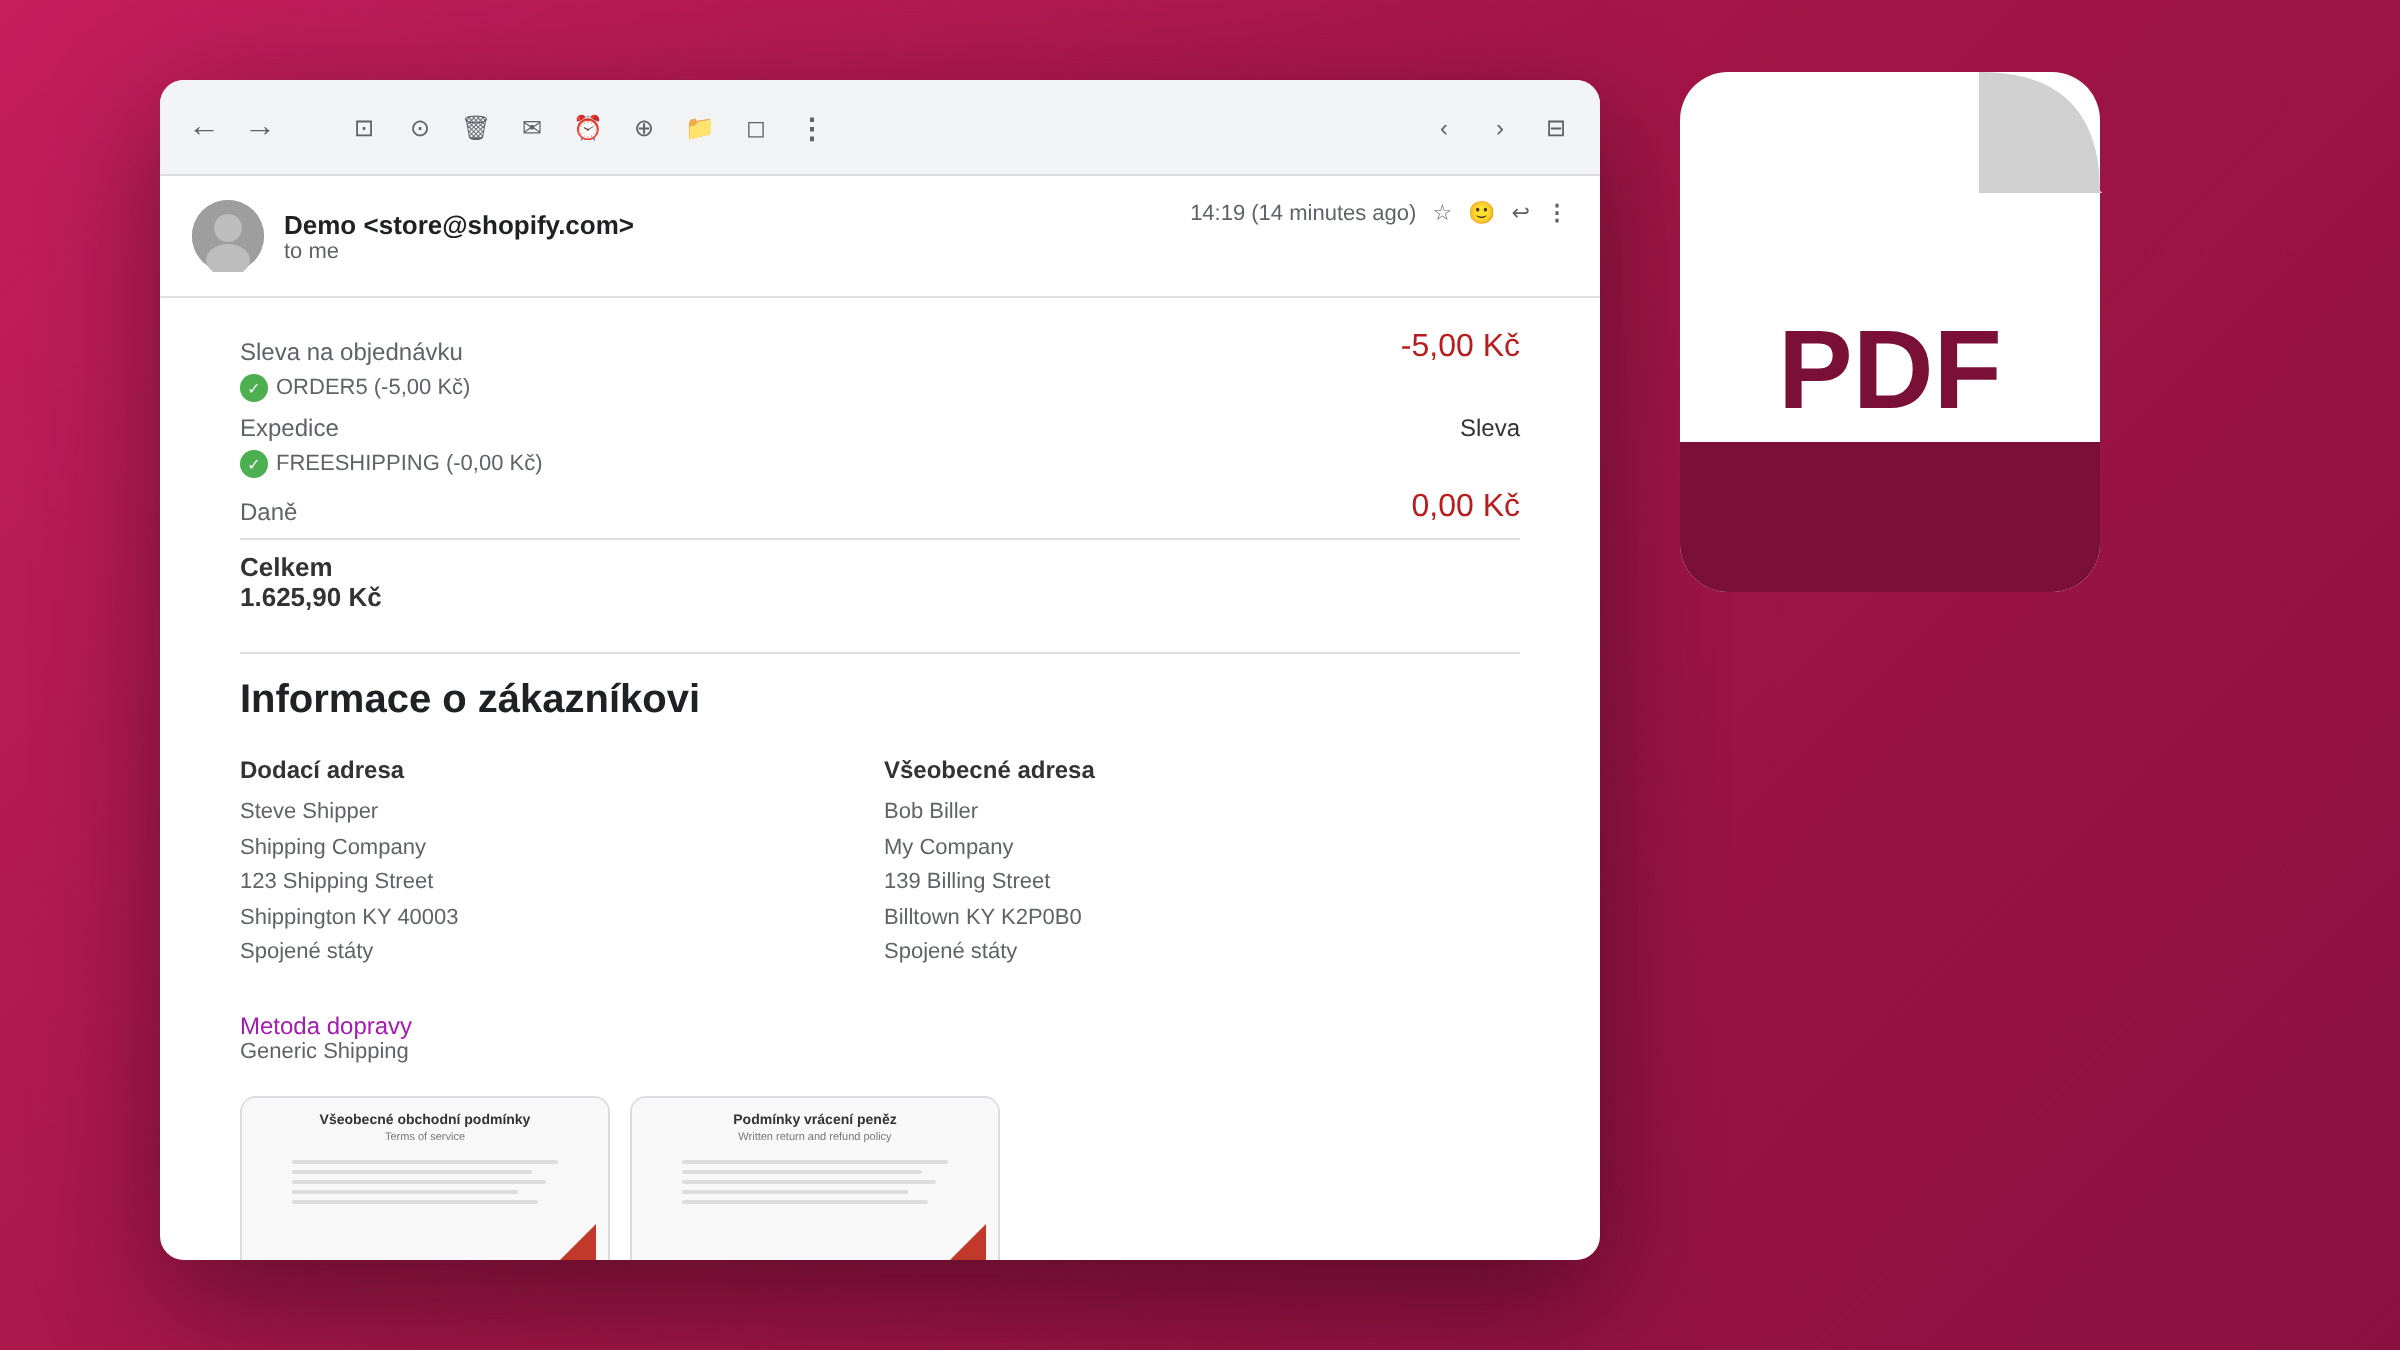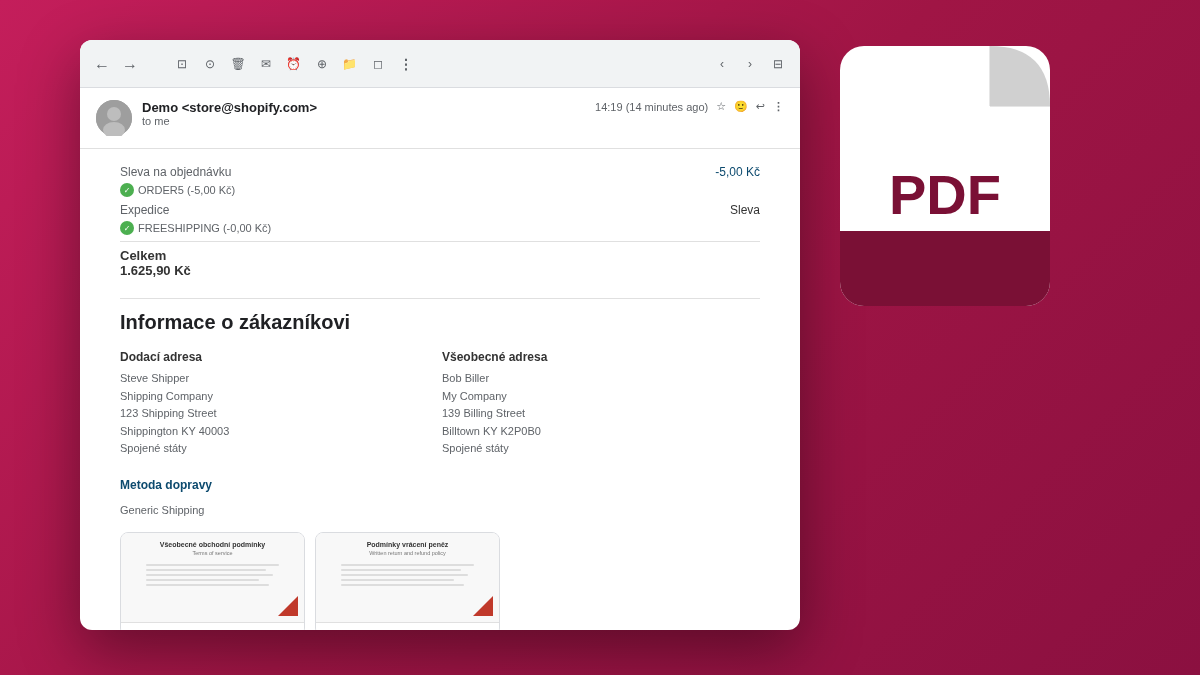--- a/index.html
+++ b/index.html
@@ -64,21 +64,21 @@
     
     .email-header {
       padding: 12px 16px;
       display: flex;
       align-items: flex-start;
       justify-content: space-between;
       border-bottom: 1px solid #e0e0e0;
     }
     .sender-info {
       display: flex;
-      align-items: flex-start;
+      align-items: center;
       gap: 10px;
     }
     .avatar {
       width: 36px;
       height: 36px;
       border-radius: 50%;
       background: #9e9e9e;
       display: flex;
       align-items: center;
       justify-content: center;
@@ -119,22 +119,22 @@
       display: flex;
       justify-content: space-between;
       align-items: flex-end;
       margin-bottom: 4px;
     }
     .summary-label {
       color: #5f6368;
       font-size: 12px;
     }
     .summary-value {
-      font-size: 12px;
-      color: #0c4a6e;
+      font-size: 16px;
+      color: #b91c1c;
     }
     .coupon-row {
       display: flex;
       align-items: center;
       gap: 4px;
       font-size: 11px;
       color: #5f6368;
     }
     .coupon-icon {
       width: 14px;
@@ -195,23 +195,23 @@
       color: #333;
       margin-bottom: 6px;
     }
     .address-section p {
       font-size: 11px;
       color: #5f6368;
       line-height: 1.6;
     }
     .shipping-method h4 {
       font-size: 12px;
-      font-weight: 700;
-      color: #0c4a6e;
-      margin-bottom: 12px;
+      font-weight: 400;
+      color: #a21caf;
+      margin-bottom: 0;
     }
     .shipping-method p {
       font-size: 11px;
       color: #5f6368;
     }
 
     
     .attachments {
       display: flex;
       gap: 10px;
@@ -253,25 +253,24 @@
       align-items: center;
       padding: 6px 8px;
       gap: 6px;
       background: #fff;
     }
 
     
     .pdf-icon-container {
       position: absolute;
       right: 70px;
-      top: 26px;
+      top: 36px;
       width: 340px;
       height: 340px;
       display: flex;
-      align-items: center;
       justify-content: center;
     }
 
     
     .pdf-doc-icon {
       width: 260px;
       height: 300px;
     }
 
     .free-text {
@@ -342,20 +341,24 @@
 
       <div class="summary-row" style="margin-top:6px">
         <span class="summary-label">Expedice</span>
         <span class="summary-value free-text">Sleva</span>
       </div>
       <div class="coupon-row">
         <div class="coupon-icon">✓</div>
         <span>FREESHIPPING (-0,00 Kč)</span>
       </div>
 
+      <div class="summary-row" style="margin-top:6px">
+        <span class="summary-label">Daně</span>
+        <span class="summary-value">0,00 Kč</span>
+      </div>
 
       <div class="total-row">
         <span class="total-label">Celkem</span>
         <span class="total-value">1.625,90 Kč</span>
       </div>
     </div>
 
     <hr class="divider">
 
     <div class="customer-info">

